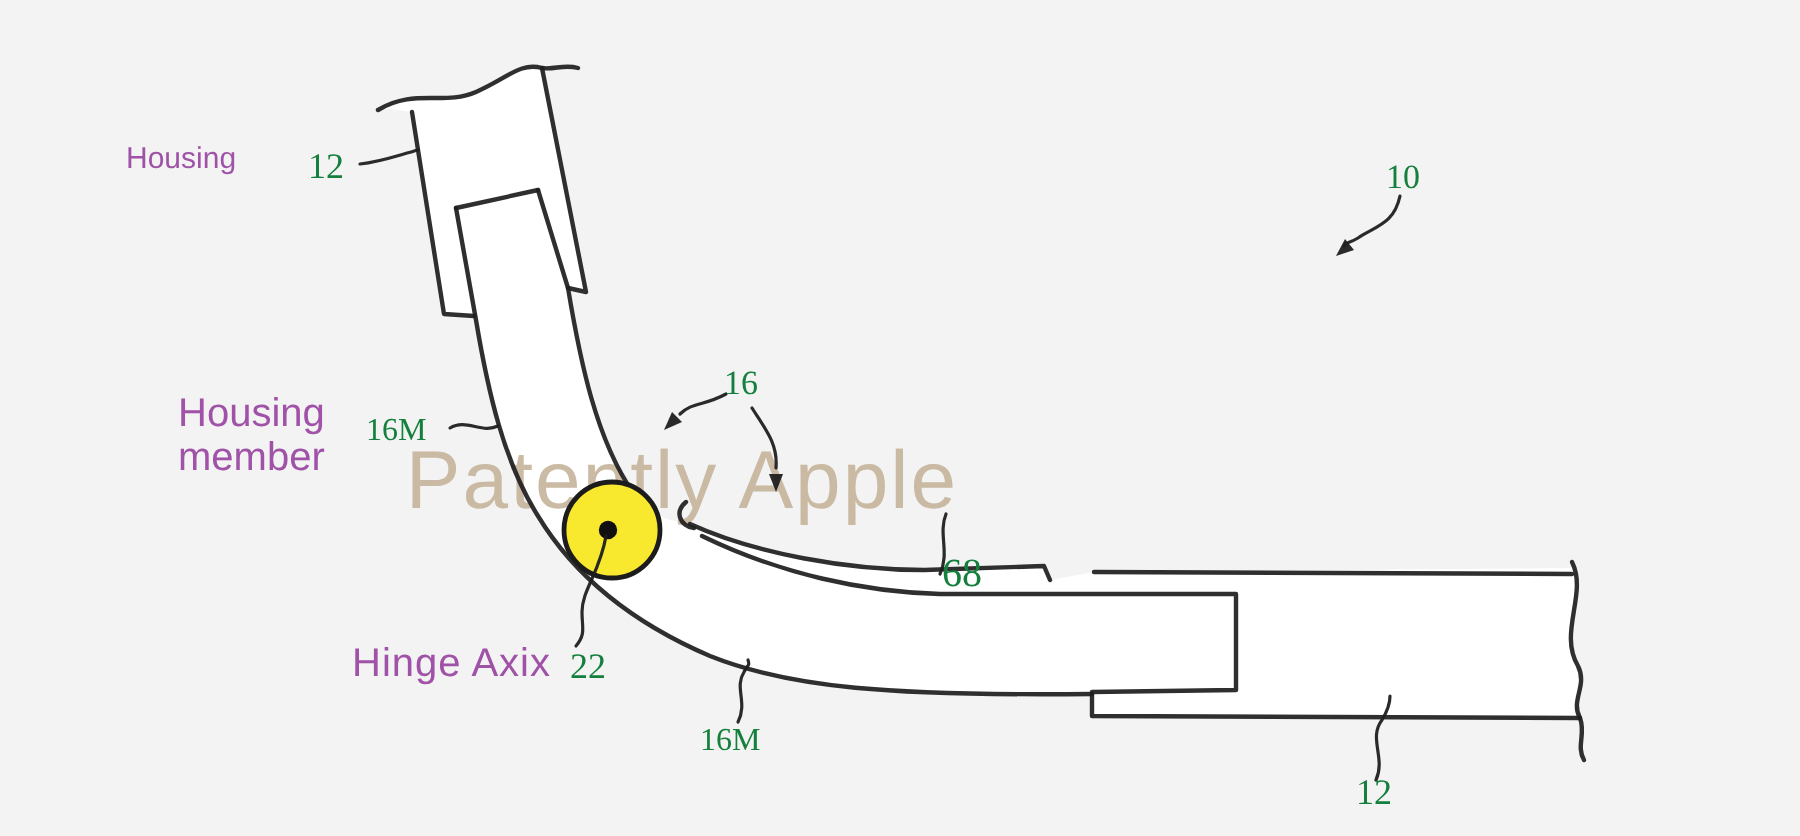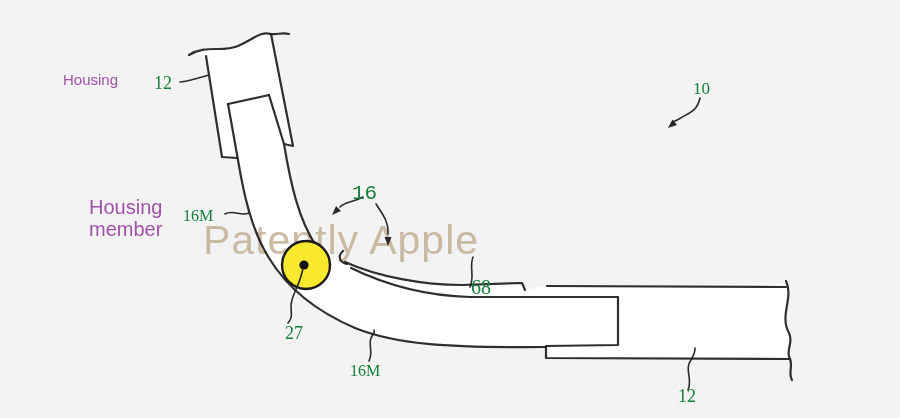--- a/index.html
+++ b/index.html
@@ -29,21 +29,21 @@
     fill:var(--tan);opacity:.9;
   }
   .lbl{position:absolute;white-space:nowrap;}
   .fig-title{left:420px;top:14px;font-size:27px;letter-spacing:2px;color:#1b1b1b;}
   .purple{color:var(--purple);}
   .serif-num{font-family:"Liberation Serif",serif;color:#15803d;}
   .lbl-housing{left:63px;top:71px;font-size:15px;}
   .ref-12-top{left:154px;top:73px;font-size:18px;}
   .lbl-rotating{left:89px;top:196px;font-size:20px;line-height:1.12;white-space:normal;width:100px;}
   .ref-16m-upper{left:183px;top:207px;font-size:16px;}
-  .ref-16{left:352px;top:182px;font-size:21px;font-family:Liberation Mono, monospace;}
+  .ref-16{left:362px;top:182px;font-size:17px;}
   .ref-68{left:471px;top:235px;font-size:20px;margin-top:41px;}
   .ref-10{left:693px;top:79px;font-size:17px;}
   .lbl-hinge{left:176px;top:321px;font-size:20px;letter-spacing:.5px;}
   .ref-22{left:285px;top:323px;font-size:18px;}
   .ref-16m-lower{left:350px;top:362px;font-size:16px;}
   .ref-12-bottom{left:678px;top:386px;font-size:18px;}
 </style>
 </head>
 <body>
 
@@ -116,17 +116,18 @@
   <div class="lbl purple lbl-housing">Housing</div>
   <div class="lbl serif-num ref-12-top">12</div>
 
   <div class="lbl purple lbl-rotating">Housing member</div>
   <div class="lbl serif-num ref-16m-upper">16M</div>
 
   <div class="lbl serif-num ref-16">16</div>
   <div class="lbl serif-num ref-68">68</div>
   <div class="lbl serif-num ref-10">10</div>
 
-  <div class="lbl serif-num ref-22">27</div>
+  <div class="lbl purple lbl-hinge">Hinge Axix</div>
+  <div class="lbl serif-num ref-22">22</div>
 
   <div class="lbl serif-num ref-16m-lower">16M</div>
   <div class="lbl serif-num ref-12-bottom">12</div>
 </div>
 
 </body></html>

